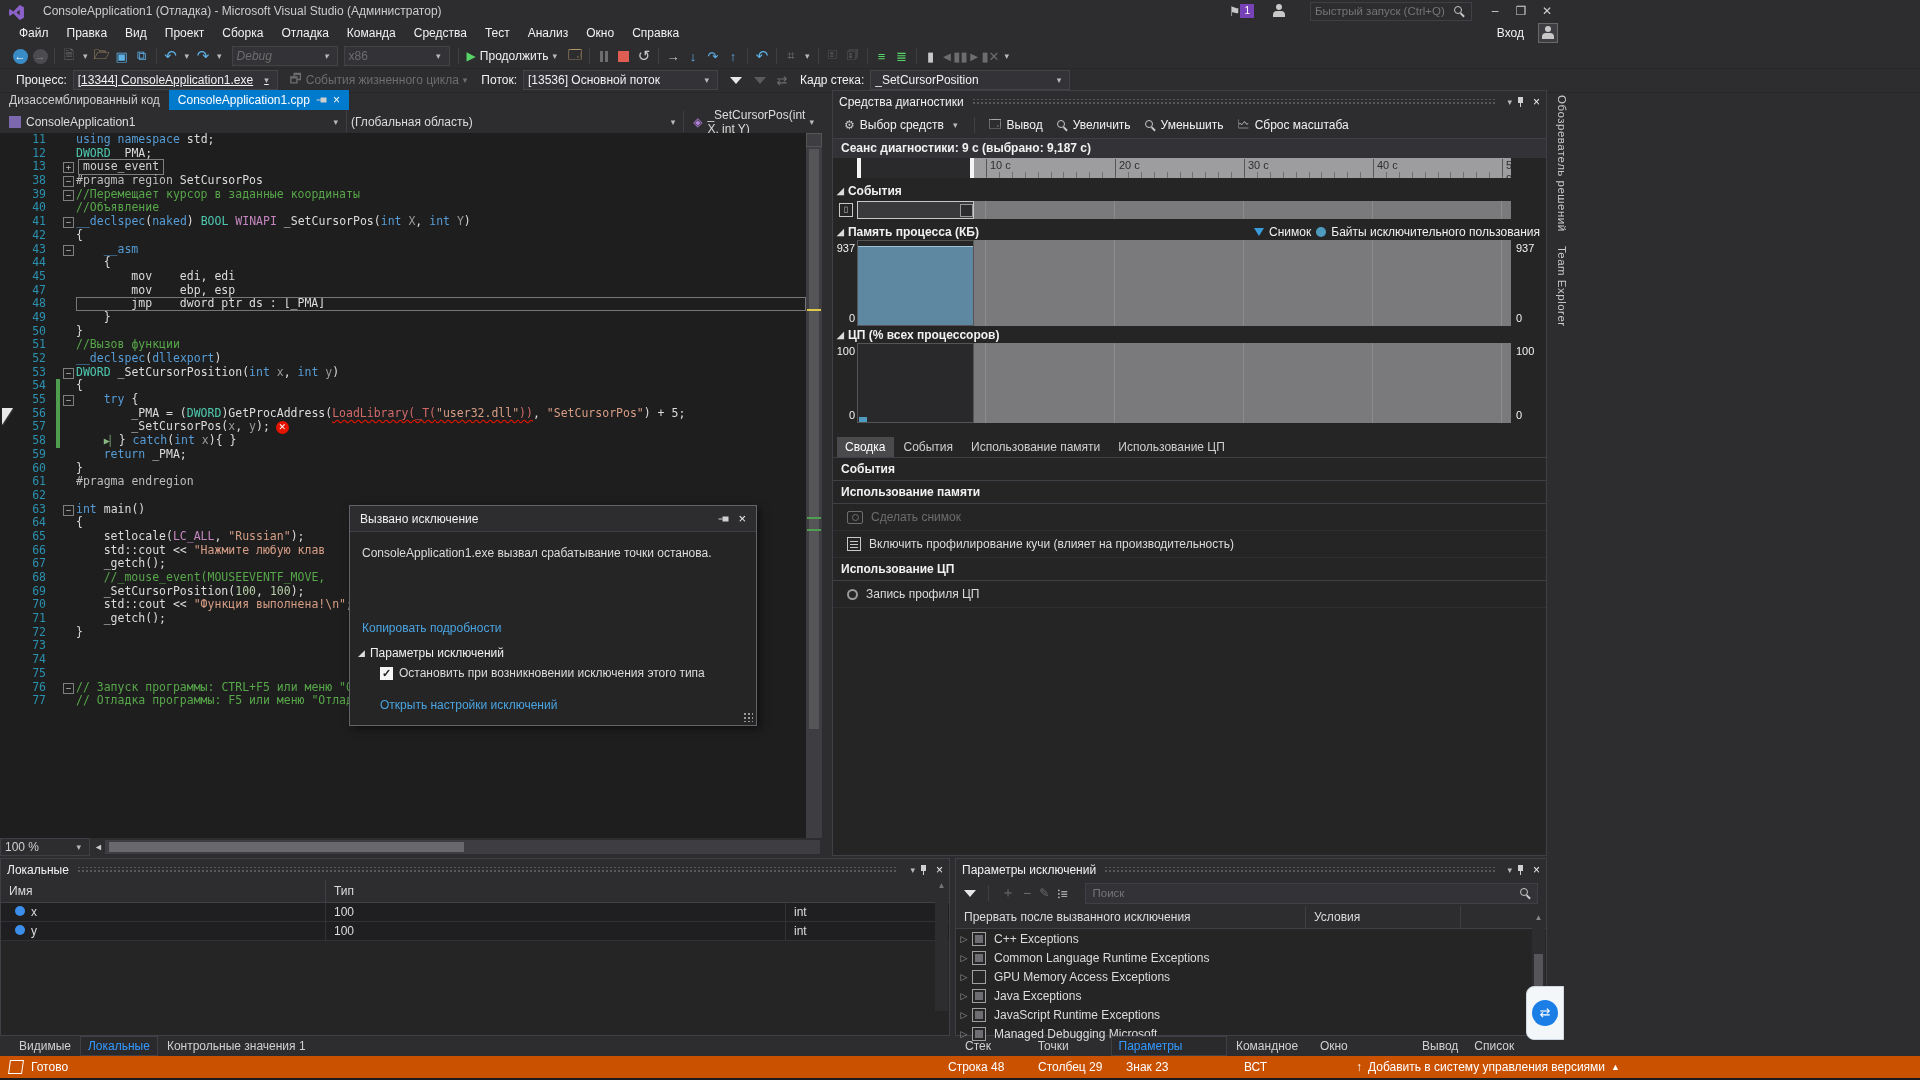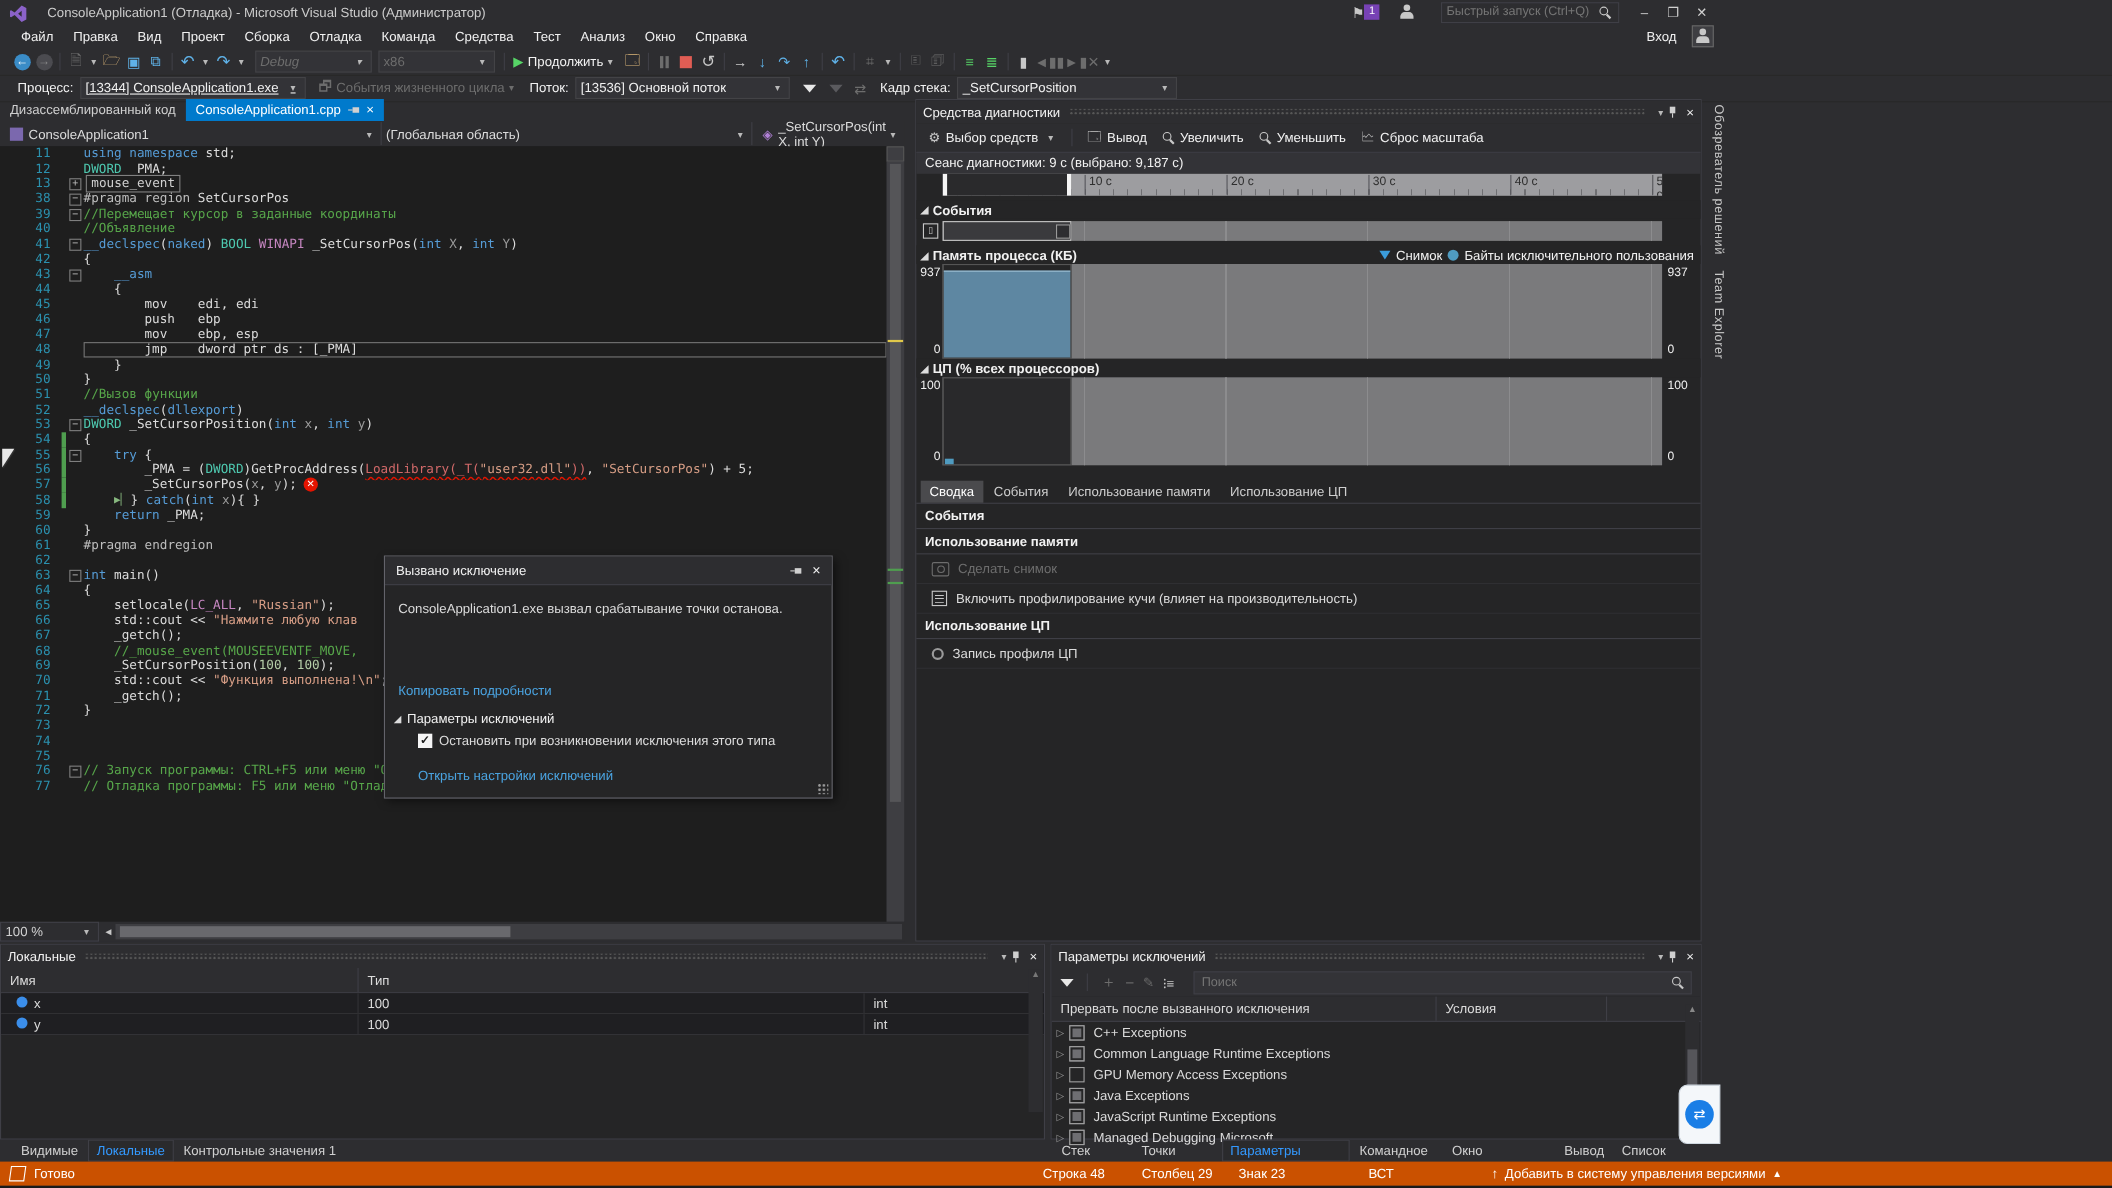--- a/index.html
+++ b/index.html
@@ -84,21 +84,21 @@
   .mark{position:absolute;left:1px;width:14px;height:2px;}
   #editor-bottom{left:0;top:838px;width:822px;height:18px;background:#2d2d30;display:flex;align-items:center;}
   #zoomsel{width:80px;height:16px;border:1px solid #3f3f46;display:flex;align-items:center;justify-content:space-between;padding:0 4px;color:#d0d0d0;}
   #hscroll{flex:1;height:14px;background:#3e3e42;margin:0 2px;position:relative;}
   #hscroll .thumb{position:absolute;left:4px;top:2px;width:355px;height:10px;background:#69696d;}
   
   #diag{left:832px;top:90px;width:715px;height:766px;background:#252526;border:1px solid #3f3f46;box-sizing:border-box;}
   .panehdr{height:21px;display:flex;align-items:center;padding:0 6px;color:#f1f1f1;background:#2d2d30;}
   #diag-toolbar{height:26px;display:flex;align-items:center;padding:0 6px;gap:4px;background:#2d2d30;border-bottom:1px solid #3f3f46;color:#f1f1f1;}
   .dtb{display:flex;align-items:center;gap:5px;padding:0 5px;}
-  #diag-session{height:19px;line-height:19px;background:#333337;padding-left:8px;font-weight:normal;}
+  #diag-session{height:19px;line-height:19px;background:#333337;padding-left:8px;font-weight:bold;}
   #ruler{position:relative;height:20px;margin-left:24px;width:654px;background:#9d9da0;overflow:hidden;}
   #ruler .minor{position:absolute;left:0;top:14px;width:100%;height:6px;
         background:repeating-linear-gradient(90deg,#6f6f72 0 1px,transparent 1px 12.9px);}
   #ruler .sel{position:absolute;left:0;top:0;width:117px;height:20px;background:#2a2a2c;}
   #ruler .sel::before,#ruler .sel::after{content:"";position:absolute;top:0;width:4px;height:20px;background:#f5f5f5;}
   #ruler .sel::before{left:0;} #ruler .sel::after{right:0;}
   .rtick{position:absolute;top:1px;color:#2e2e2e;font-size:11px;border-left:1px solid #55555a;padding-left:3px;height:18px;}
   .diagsec{height:17px;display:flex;align-items:center;font-weight:bold;color:#f1f1f1;padding-left:4px;gap:4px;background:#252526;}
   .tri{font-size:9px;color:#dcdcdc;}
   .track{position:relative;margin-left:24px;width:654px;background:#7a7a7c;}
@@ -349,21 +349,20 @@
       <div class="ln"><span class="num">12</span><span class="chg"></span><span class="fold"></span><span class="body"><span class="tk-t">DWORD</span><span class="tk-p"> _PMA;</span></span></div>
       <div class="ln"><span class="num">13</span><span class="chg"></span><span class="fold"><span class="foldbox">+</span></span><span class="body"><span class="collapsed">mouse_event</span></span></div>
       <div class="ln"><span class="num">38</span><span class="chg"></span><span class="fold"><span class="foldbox">−</span></span><span class="body"><span class="tk-pp">#pragma region</span><span class="tk-p"> SetCursorPos</span></span></div>
       <div class="ln"><span class="num">39</span><span class="chg"></span><span class="fold"><span class="foldbox">−</span></span><span class="body"><span class="tk-c">//Перемещает курсор в заданные координаты</span></span></div>
       <div class="ln"><span class="num">40</span><span class="chg"></span><span class="fold"></span><span class="body"><span class="tk-c">//Объявление</span></span></div>
       <div class="ln"><span class="num">41</span><span class="chg"></span><span class="fold"><span class="foldbox">−</span></span><span class="body"><span class="tk-k">__declspec</span><span class="tk-p">(</span><span class="tk-k">naked</span><span class="tk-p">) </span><span class="tk-t">BOOL</span><span class="tk-p"> </span><span class="tk-m">WINAPI</span><span class="tk-p"> _SetCursorPos(</span><span class="tk-k">int</span><span class="tk-g"> X</span><span class="tk-p">, </span><span class="tk-k">int</span><span class="tk-g"> Y</span><span class="tk-p">)</span></span></div>
       <div class="ln"><span class="num">42</span><span class="chg"></span><span class="fold"></span><span class="body"><span class="tk-p">{</span></span></div>
       <div class="ln"><span class="num">43</span><span class="chg"></span><span class="fold"><span class="foldbox">−</span></span><span class="body"><span class="ind" style="width: 27.68px;"></span><span class="tk-k">__asm</span></span></div>
       <div class="ln"><span class="num">44</span><span class="chg"></span><span class="fold"></span><span class="body"><span class="ind" style="width: 27.68px;"></span><span class="tk-p">{</span></span></div>
       <div class="ln"><span class="num">45</span><span class="chg"></span><span class="fold"></span><span class="body"><span class="ind" style="width: 55.36px;"></span><span class="tk-p">mov    edi, edi</span></span></div>
-      <div class="ln"><span class="num">46</span><span class="chg"></span><span class="fold"></span><span class="body"><span class="ind" style="width: 55.36px;"></span><span class="tk-p">push   ebp</span></span></div>
       <div class="ln"><span class="num">47</span><span class="chg"></span><span class="fold"></span><span class="body"><span class="ind" style="width: 55.36px;"></span><span class="tk-p">mov    ebp, esp</span></span></div>
       <div class="ln"><span class="num">48</span><span class="chg"></span><span class="fold"></span><span class="body curbox"><span class="ind" style="width: 55.36px;"></span><span class="tk-p">jmp    dword ptr ds : [_PMA]</span></span></div>
       <div class="ln"><span class="num">49</span><span class="chg"></span><span class="fold"></span><span class="body"><span class="ind" style="width: 27.68px;"></span><span class="tk-p">}</span></span></div>
       <div class="ln"><span class="num">50</span><span class="chg"></span><span class="fold"></span><span class="body"><span class="tk-p">}</span></span></div>
       <div class="ln"><span class="num">51</span><span class="chg"></span><span class="fold"></span><span class="body"><span class="tk-c">//Вызов функции</span></span></div>
       <div class="ln"><span class="num">52</span><span class="chg"></span><span class="fold"></span><span class="body"><span class="tk-k">__declspec</span><span class="tk-p">(</span><span class="tk-k">dllexport</span><span class="tk-p">)</span></span></div>
       <div class="ln"><span class="num">53</span><span class="chg"></span><span class="fold"><span class="foldbox">−</span></span><span class="body"><span class="tk-t">DWORD</span><span class="tk-p"> _SetCursorPosition(</span><span class="tk-k">int</span><span class="tk-g"> x</span><span class="tk-p">, </span><span class="tk-k">int</span><span class="tk-g"> y</span><span class="tk-p">)</span></span></div>
       <div class="ln"><span class="num">54</span><span class="chg on"></span><span class="fold"></span><span class="body"><span class="tk-p">{</span></span></div>
       <div class="ln"><span class="num">55</span><span class="chg on"></span><span class="fold"><span class="foldbox">−</span></span><span class="body"><span class="ind" style="width: 27.68px;"></span><span class="tk-k">try</span><span class="tk-p"> {</span></span></div>
       <div class="ln"><span class="num">56</span><span class="chg on"></span><span class="fold"></span><span class="body"><span class="ind" style="width: 55.36px;"></span><span class="tk-p">_PMA = (</span><span class="tk-t">DWORD</span><span class="tk-p">)GetProcAddress(</span><span class="tk-e">LoadLibrary(_T(</span><span class="tk-se">"user32.dll"</span><span class="tk-e">))</span><span class="tk-p">, </span><span class="tk-s">"SetCursorPos"</span><span class="tk-p">) + 5;</span></span></div>

